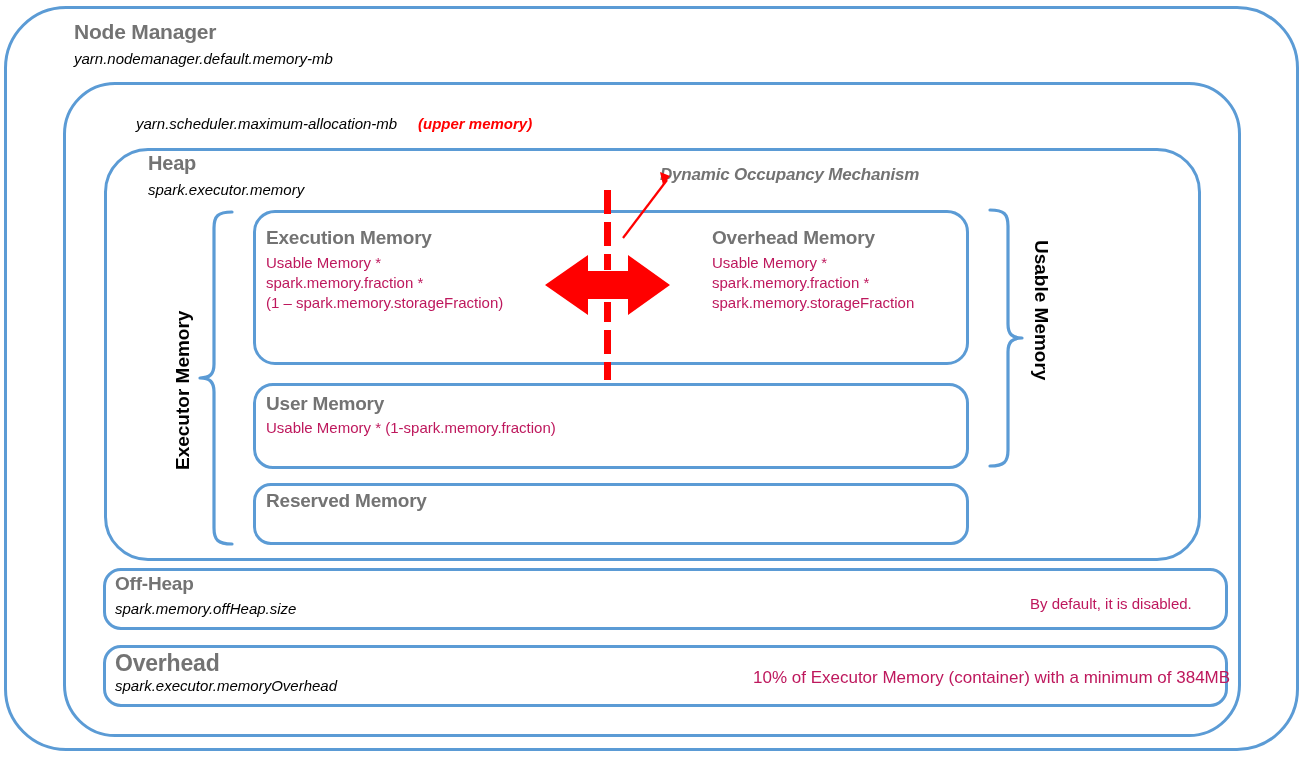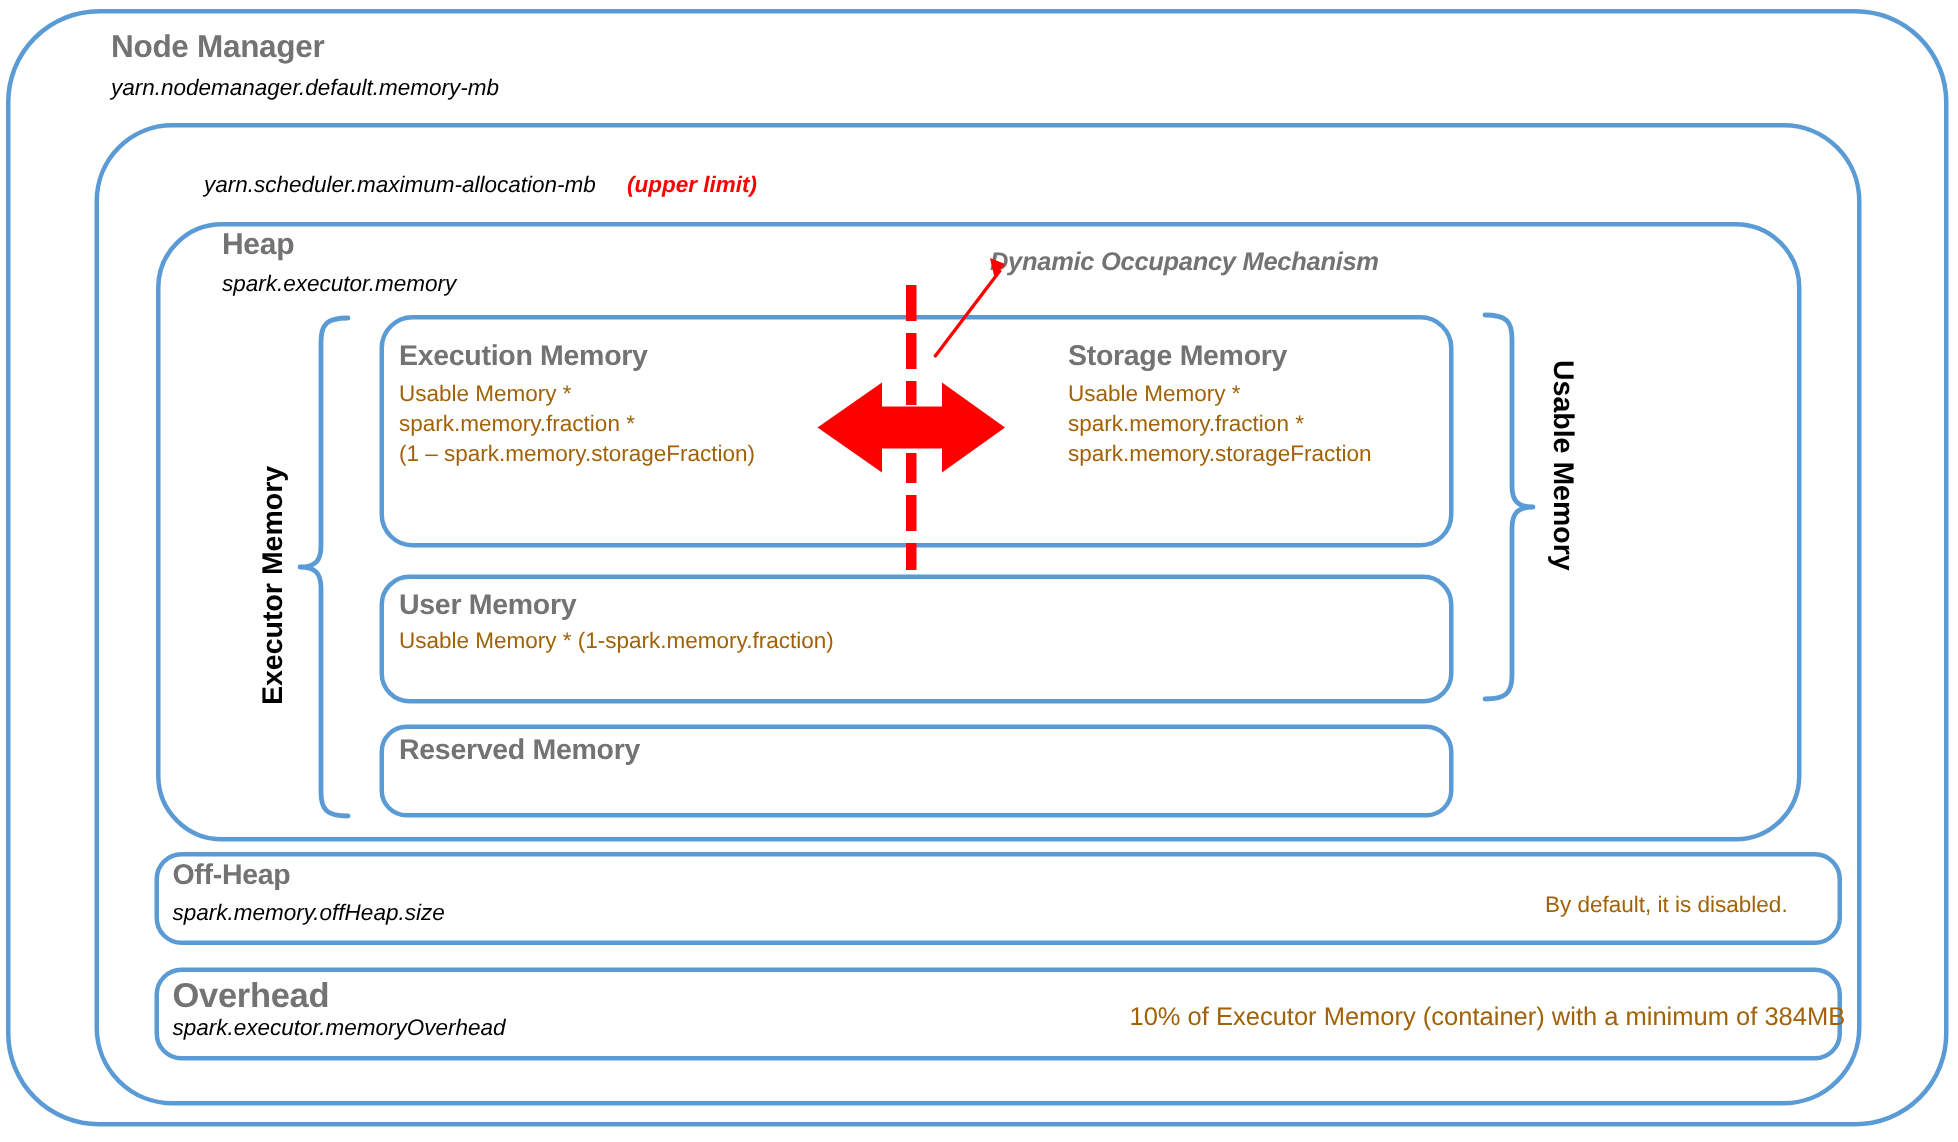--- a/index.html
+++ b/index.html
@@ -29,21 +29,21 @@
     letter-spacing: -0.2px;
   }
   .subtitle {
     position: absolute;
     font-style: italic;
     color: #000000;
     white-space: nowrap;
   }
   .redtext {
     position: absolute;
-    color: #a16207;
+    color: #be185d;
     white-space: nowrap;
   }
   .redital {
     position: absolute;
     color: #FF0000;
     font-style: italic;
     font-weight: bold;
     white-space: nowrap;
   }
   .vlabel {
@@ -71,34 +71,34 @@
 <body>
 
 <div id="canvas">
 
   <div class="rbox" style="left:4px; top:6px; width:1295px; height:745px; border-radius:62px;"></div>
   <div class="title" style="left:74px; top:20px; font-size:21px;">Node Manager</div>
   <div class="subtitle" style="left:74px; top:50px; font-size:15px;">yarn.nodemanager.default.memory-mb</div>
 
   <div class="rbox" style="left:63px; top:82px; width:1178px; height:655px; border-radius:52px;"></div>
   <div class="subtitle" style="left:136px; top:115px; font-size:15px;">yarn.scheduler.maximum-allocation-mb</div>
-  <div class="redital" style="left:418px; top:115px; font-size:15px;">(upper limit)</div>
+  <div class="redital" style="left:418px; top:115px; font-size:15px;">(upper memory)</div>
 
   <div class="rbox" style="left:104px; top:148px; width:1097px; height:413px; border-radius:44px;"></div>
   <div class="title" style="left:148px; top:152px; font-size:20px;">Heap</div>
   <div class="subtitle" style="left:148px; top:181px; font-size:15px;">spark.executor.memory</div>
 
   <div class="rbox" style="left:253px; top:210px; width:716px; height:155px; border-radius:22px;"></div>
 
   <div class="title" style="left:266px; top:227px; font-size:19px;">Execution Memory</div>
   <div class="redtext" style="left:266px; top:254px; font-size:15px;">Usable Memory *</div>
   <div class="redtext" style="left:266px; top:274px; font-size:15px;">spark.memory.fraction *</div>
   <div class="redtext" style="left:266px; top:294px; font-size:15px;">(1 – spark.memory.storageFraction)</div>
 
-  <div class="title" style="left:712px; top:227px; font-size:19px;">Storage Memory</div>
+  <div class="title" style="left:712px; top:227px; font-size:19px;">Overhead Memory</div>
   <div class="redtext" style="left:712px; top:254px; font-size:15px;">Usable Memory *</div>
   <div class="redtext" style="left:712px; top:274px; font-size:15px;">spark.memory.fraction *</div>
   <div class="redtext" style="left:712px; top:294px; font-size:15px;">spark.memory.storageFraction</div>
 
   <div>
     <div class="dash-seg" style="left:604px; top:190px; height:24px;"></div>
     <div class="dash-seg" style="left:604px; top:222px; height:24px;"></div>
     <div class="dash-seg" style="left:604px; top:254px; height:16px;"></div>
     <div class="dash-seg" style="left:604px; top:302px; height:20px;"></div>
     <div class="dash-seg" style="left:604px; top:330px; height:24px;"></div>

